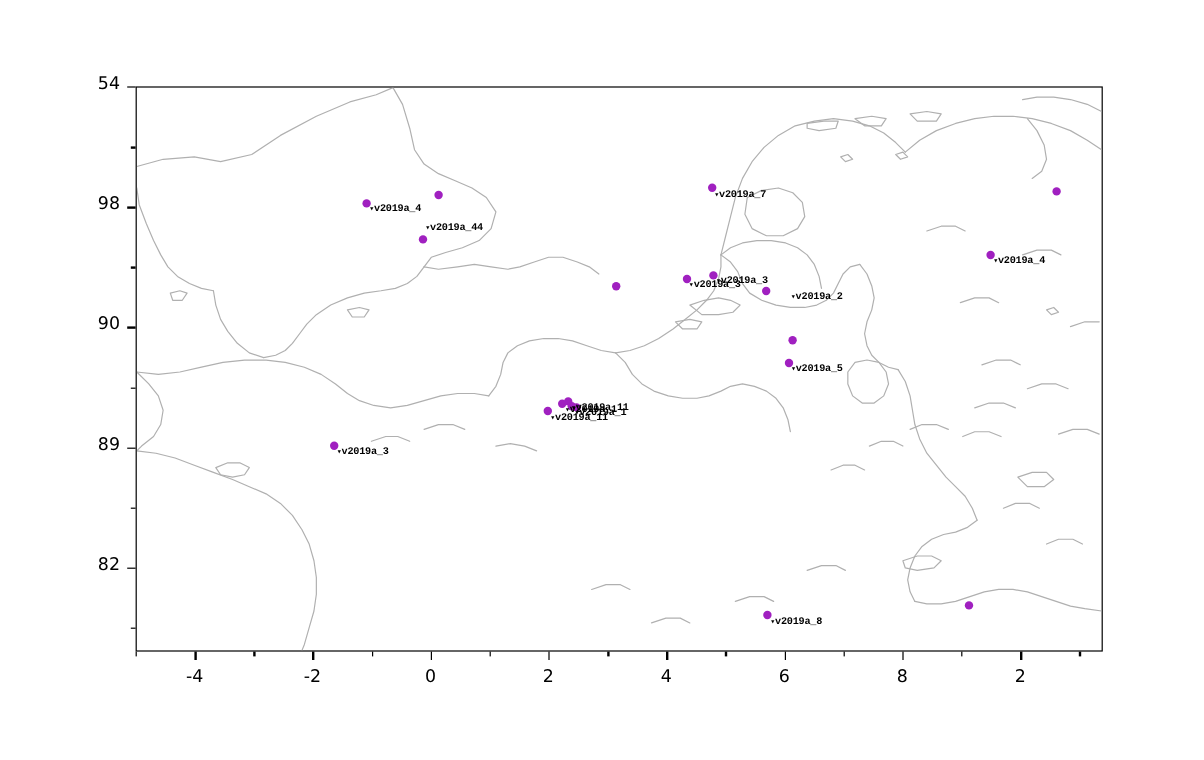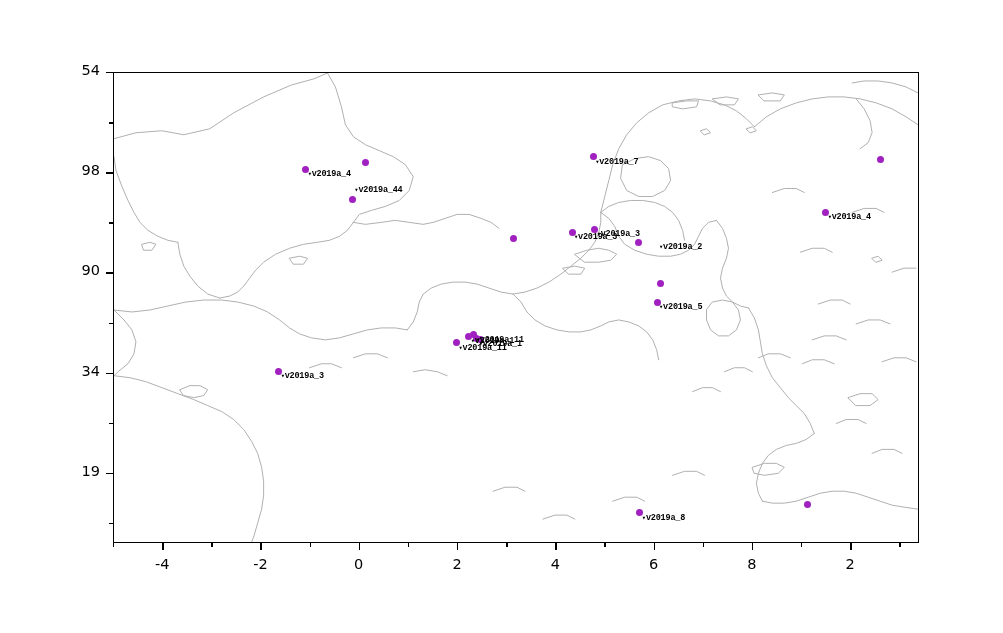--- a/index.html
+++ b/index.html
@@ -304,23 +304,23 @@
       <div class="tick-x minor" style="left: 702.76px;"></div>
       <div class="tick-x minor" style="left: 801.05px;"></div>
       <div class="tick-x minor" style="left: 899.34px;"></div>
       <div class="tick-y major" style="top: 72px;"></div>
       <div class="ticklabel-y" style="top: 72px;">54</div>
       <div class="tick-y major" style="top: 172.21px;"></div>
       <div class="ticklabel-y" style="top: 172.21px;">98</div>
       <div class="tick-y major" style="top: 272.43px;"></div>
       <div class="ticklabel-y" style="top: 272.43px;">90</div>
       <div class="tick-y major" style="top: 372.64px;"></div>
-      <div class="ticklabel-y" style="top: 372.64px;">34</div>
+      <div class="ticklabel-y" style="top: 372.64px;">89</div>
       <div class="tick-y major" style="top: 472.85px;"></div>
-      <div class="ticklabel-y" style="top: 472.85px;">19</div>
+      <div class="ticklabel-y" style="top: 472.85px;">82</div>
       <div class="tick-y minor" style="top: 122.11px;"></div>
       <div class="tick-y minor" style="top: 222.32px;"></div>
       <div class="tick-y minor" style="top: 322.53px;"></div>
       <div class="tick-y minor" style="top: 422.74px;"></div>
       <div class="tick-y minor" style="top: 522.96px;"></div>
     </div>
 
 </div>
 
 </body></html>

